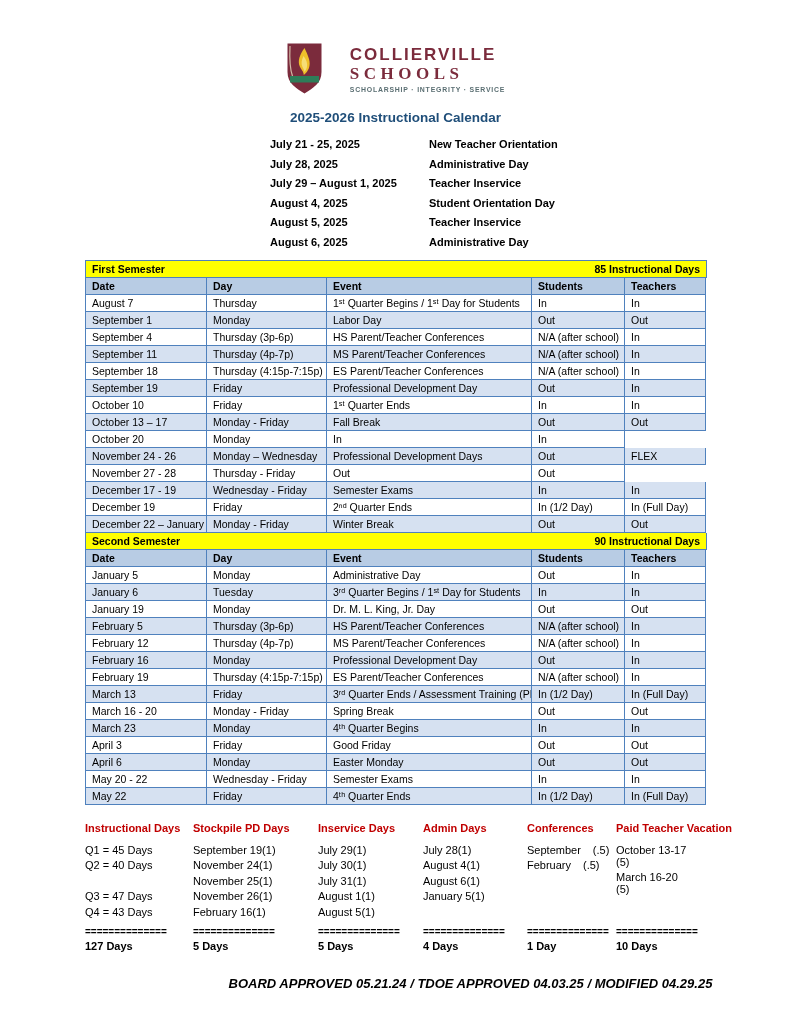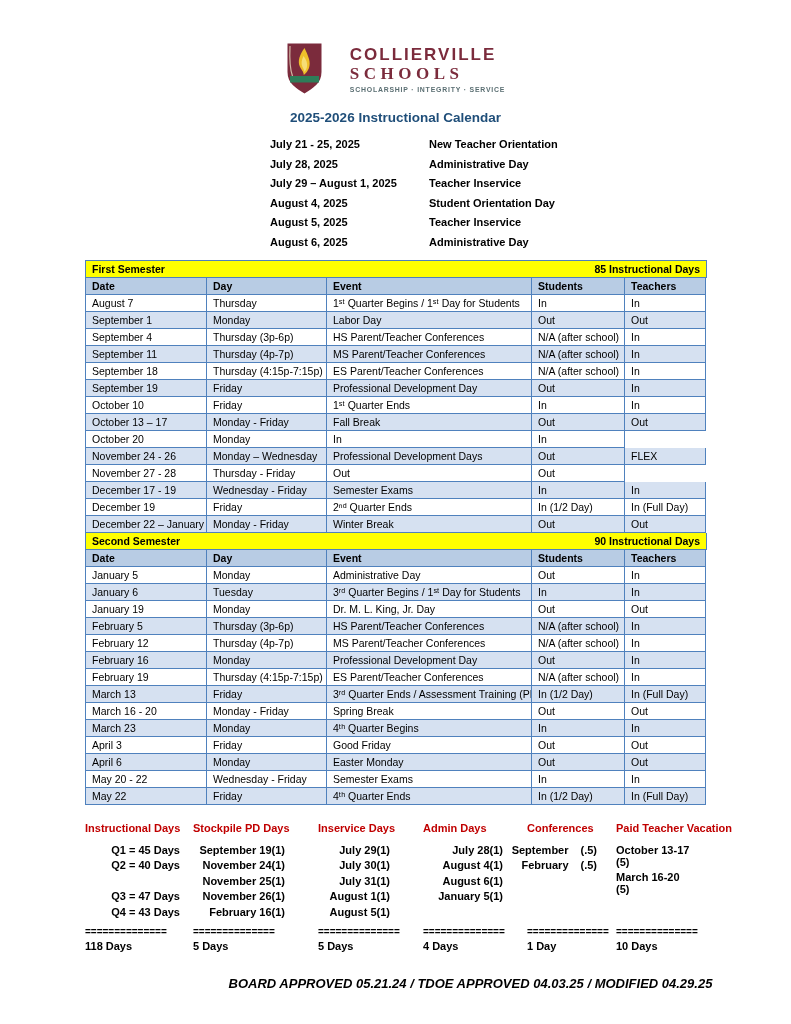--- a/index.html
+++ b/index.html
@@ -41,21 +41,21 @@
   .t-row{display:grid;grid-template-columns:121px 120px 205px 93px 81px;}
   .t-cell{border-right:1px solid var(--accent-border);border-bottom:1px solid var(--accent-border);
     padding:2px 6px;font-size:10.5px;line-height:12px;background:#fff;white-space:nowrap;overflow:hidden;}
   .t-head .t-cell{background:var(--header-blue);font-weight:bold;}
   .t-row.alt .t-cell{background:var(--row-alt-blue);}
 
   
   .summary{display:grid;grid-template-columns:108px 125px 105px 104px 89px 115px;margin:17px 0 0 85px;}
   .sum-title{color:var(--summary-red);font-weight:bold;font-size:11px;margin-bottom:10px;white-space:nowrap;}
   .sum-entries{height:79px;display:flex;flex-direction:column;gap:3.5px;}
-  .sum-entry{display:flex;justify-content:flex-end;font-weight:bold;font-size:11px;line-height:12px;min-height:12px;}
+  .sum-entry{display:flex;justify-content:flex-start;font-weight:normal;font-size:11px;line-height:12px;min-height:12px;}
   .sum-col:nth-child(1) .sum-entry{width:95px;}
   .sum-col:nth-child(2) .sum-entry{width:92px;}
   .sum-col:nth-child(3) .sum-entry{width:72px;}
   .sum-col:nth-child(4) .sum-entry{width:80px;}
   .sum-col:nth-child(5) .sum-entry{width:70px;gap:12px;}
   .sum-col:nth-child(6) .sum-entry{width:97px;flex-direction:column;}
   .sum-sep{font-weight:bold;font-size:10px;line-height:11px;margin-top:3px;white-space:nowrap;overflow:hidden;}
   .sum-total{font-weight:bold;font-size:11px;margin-top:3px;}
 
   
@@ -343,21 +343,21 @@
             <span class="sum-label"></span>
           </div>
           <div class="sum-entry">
             <span class="sum-label">Q3 = 47 Days</span>
           </div>
           <div class="sum-entry">
             <span class="sum-label">Q4 = 43 Days</span>
           </div>
         </div>
         <div class="sum-sep">==============</div>
-        <div class="sum-total">118 Days</div>
+        <div class="sum-total">127 Days</div>
       </div>
       <div class="sum-col">
         <div class="sum-title">Stockpile PD Days</div>
         <div class="sum-entries">
           <div class="sum-entry">
             <span class="sum-label">September 19</span>
             <span class="sum-count">(1)</span>
           </div>
           <div class="sum-entry">
             <span class="sum-label">November 24</span>

